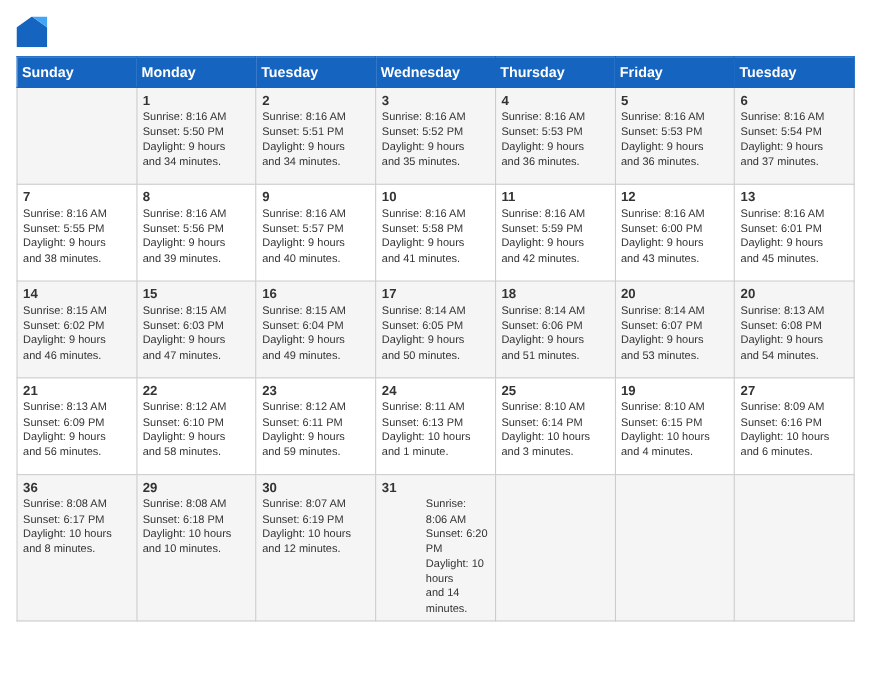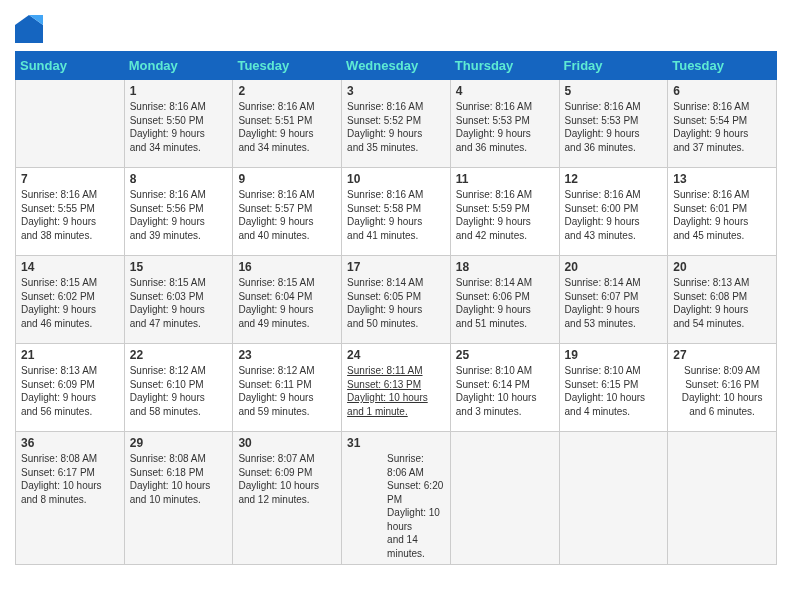--- a/index.html
+++ b/index.html
@@ -47,21 +47,21 @@
     .location {
       font-size: 14px;
       color: #555;
     }
     table {
       width: 100%;
       border-collapse: collapse;
     }
     thead tr th {
       background-color: #1565c0;
-      color: #5eead4;
+      color: #ffffff;
       font-size: 13px;
       font-weight: bold;
       padding: 6px 4px;
       text-align: left;
       border: 1px solid #1565c0;
     }
     tbody tr td {
       border: 1px solid #ccc;
       vertical-align: top;
       padding: 4px 5px;
@@ -286,42 +286,42 @@
         </td>
         <td>
           <span class="day-number">23</span>
           <div class="cell-info" style="white-space: pre-line;">Sunrise: 8:12 AM
 Sunset: 6:11 PM
 Daylight: 9 hours
 and 59 minutes.</div>
         </td>
         <td>
           <span class="day-number">24</span>
-          <div class="cell-info" style="white-space: pre-line; text-decoration: underline;">Sunrise: 8:11 AM
+          <div class="cell-info" style="white-space: pre-line;">Sunrise: 8:11 AM
 Sunset: 6:13 PM
 Daylight: 10 hours
 and 1 minute.</div>
         </td>
         <td>
           <span class="day-number">25</span>
           <div class="cell-info" style="white-space: pre-line;">Sunrise: 8:10 AM
 Sunset: 6:14 PM
 Daylight: 10 hours
 and 3 minutes.</div>
         </td>
         <td>
           <span class="day-number">19</span>
           <div class="cell-info" style="white-space: pre-line;">Sunrise: 8:10 AM
 Sunset: 6:15 PM
 Daylight: 10 hours
 and 4 minutes.</div>
         </td>
         <td>
           <span class="day-number">27</span>
-          <div class="cell-info" style="white-space: pre-line; text-align: center;">Sunrise: 8:09 AM
+          <div class="cell-info" style="white-space: pre-line;">Sunrise: 8:09 AM
 Sunset: 6:16 PM
 Daylight: 10 hours
 and 6 minutes.</div>
         </td>
       </tr>
       <tr>
         <td>
           <span class="day-number">36</span>
           <div class="cell-info" style="white-space: pre-line;">Sunrise: 8:08 AM
 Sunset: 6:17 PM
@@ -331,21 +331,21 @@
         <td>
           <span class="day-number">29</span>
           <div class="cell-info" style="white-space: pre-line;">Sunrise: 8:08 AM
 Sunset: 6:18 PM
 Daylight: 10 hours
 and 10 minutes.</div>
         </td>
         <td>
           <span class="day-number">30</span>
           <div class="cell-info" style="white-space: pre-line;">Sunrise: 8:07 AM
-Sunset: 6:09 PM
+Sunset: 6:19 PM
 Daylight: 10 hours
 and 12 minutes.</div>
         </td>
         <td>
           <span class="day-number">31</span>
           <div class="cell-info" style="white-space: pre-line; margin-left: 40px;">Sunrise: 8:06 AM
 Sunset: 6:20 PM
 Daylight: 10 hours
 and 14 minutes.</div>
         </td>

